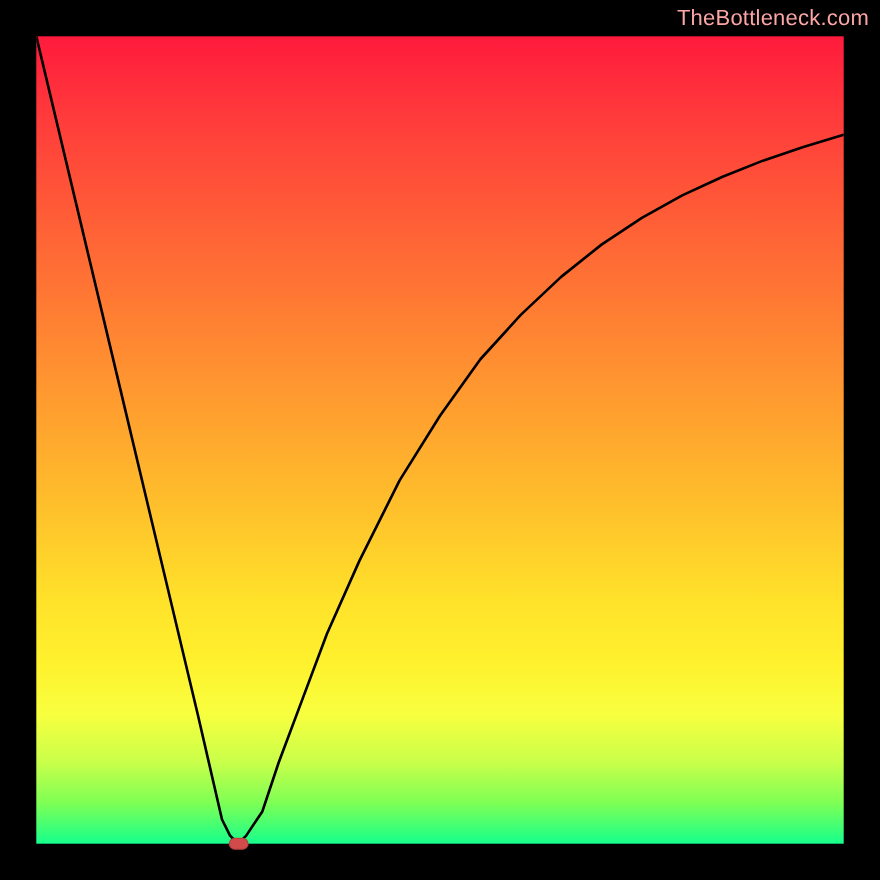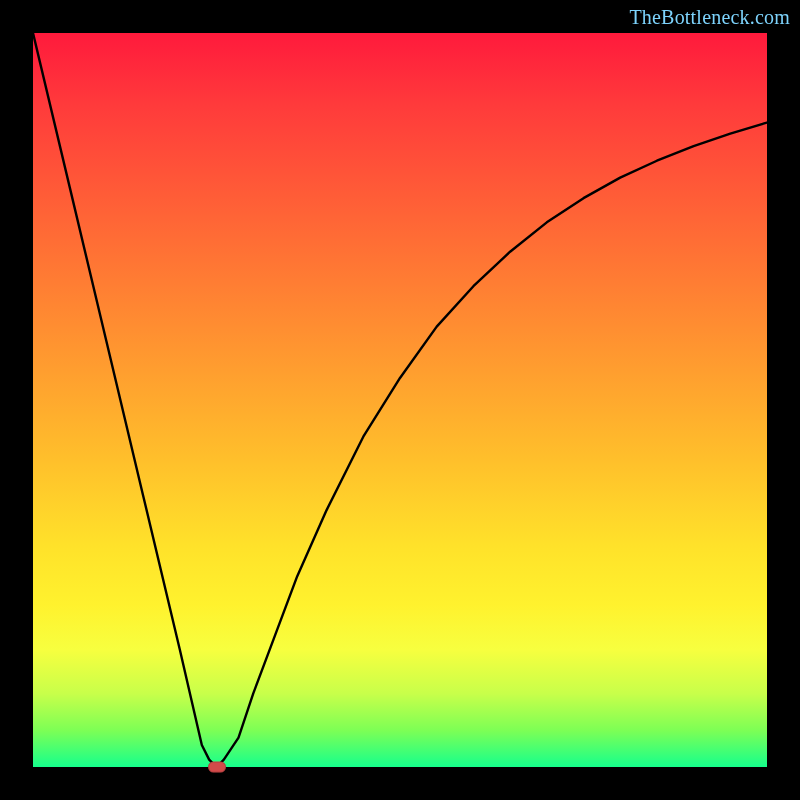--- a/index.html
+++ b/index.html
@@ -54,26 +54,25 @@
     height: 11px;
     border-radius: 6px;
     background: #d34a4a;
     transform: translate(-50%, -50%);
     box-shadow: inset 0 0 0 1px rgba(0,0,0,0.15);
   }
   .attribution {
     position: absolute;
     top: 6px;
     right: 10px;
-    color: #7dd3fc;
+    color: #fca5a5;
     font-size: 20px;
     font-weight: 500;
     letter-spacing: 0.2px;
     user-select: none;
-    font-family: Liberation Serif, serif;
   }
 </style>
 </head>
 <body>
 
 <div class="frame">
 
   <div class="plot-area">
 
     <svg class="curve-svg" viewBox="0 0 734 734" preserveAspectRatio="none">

